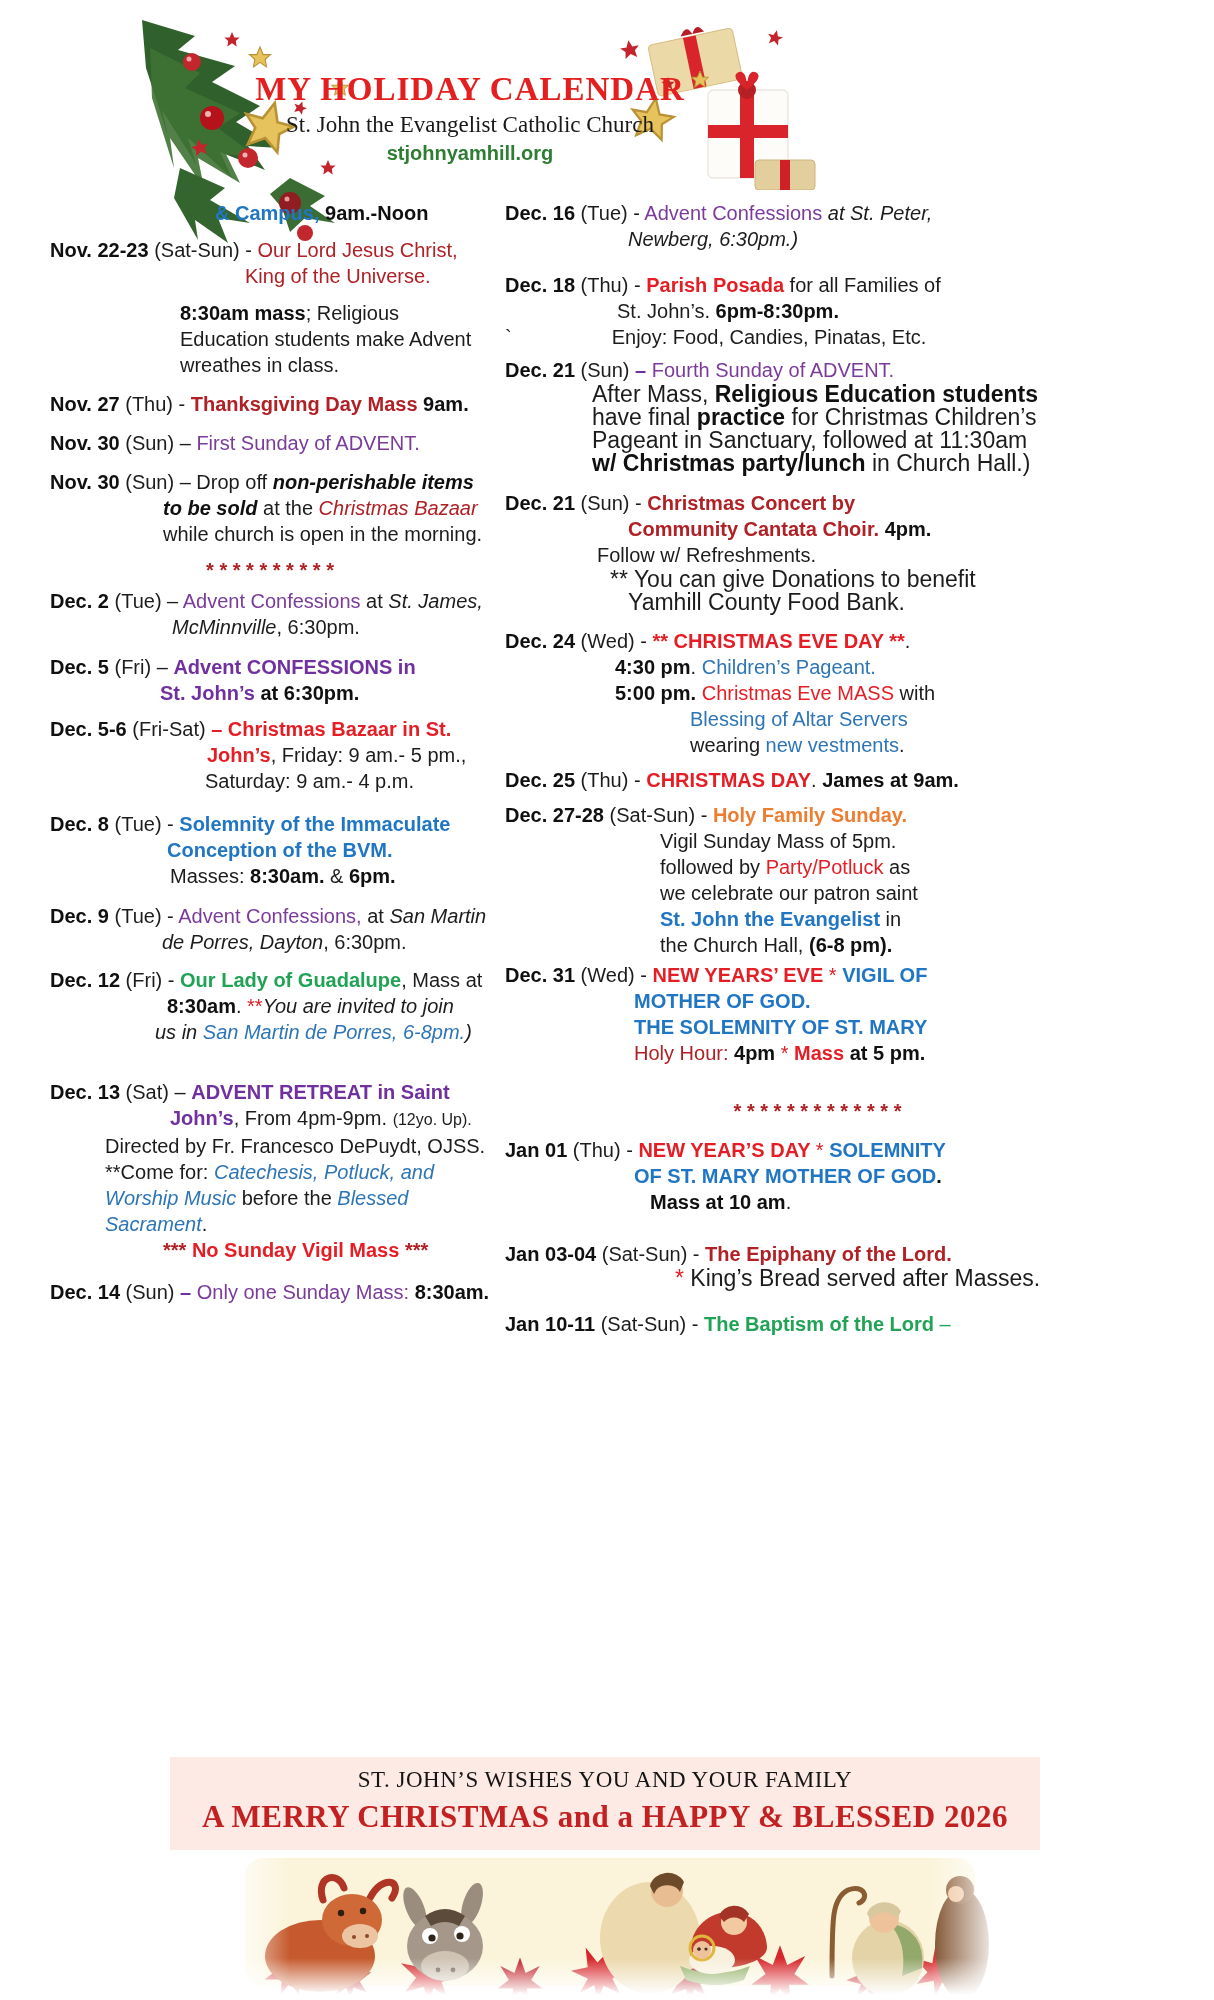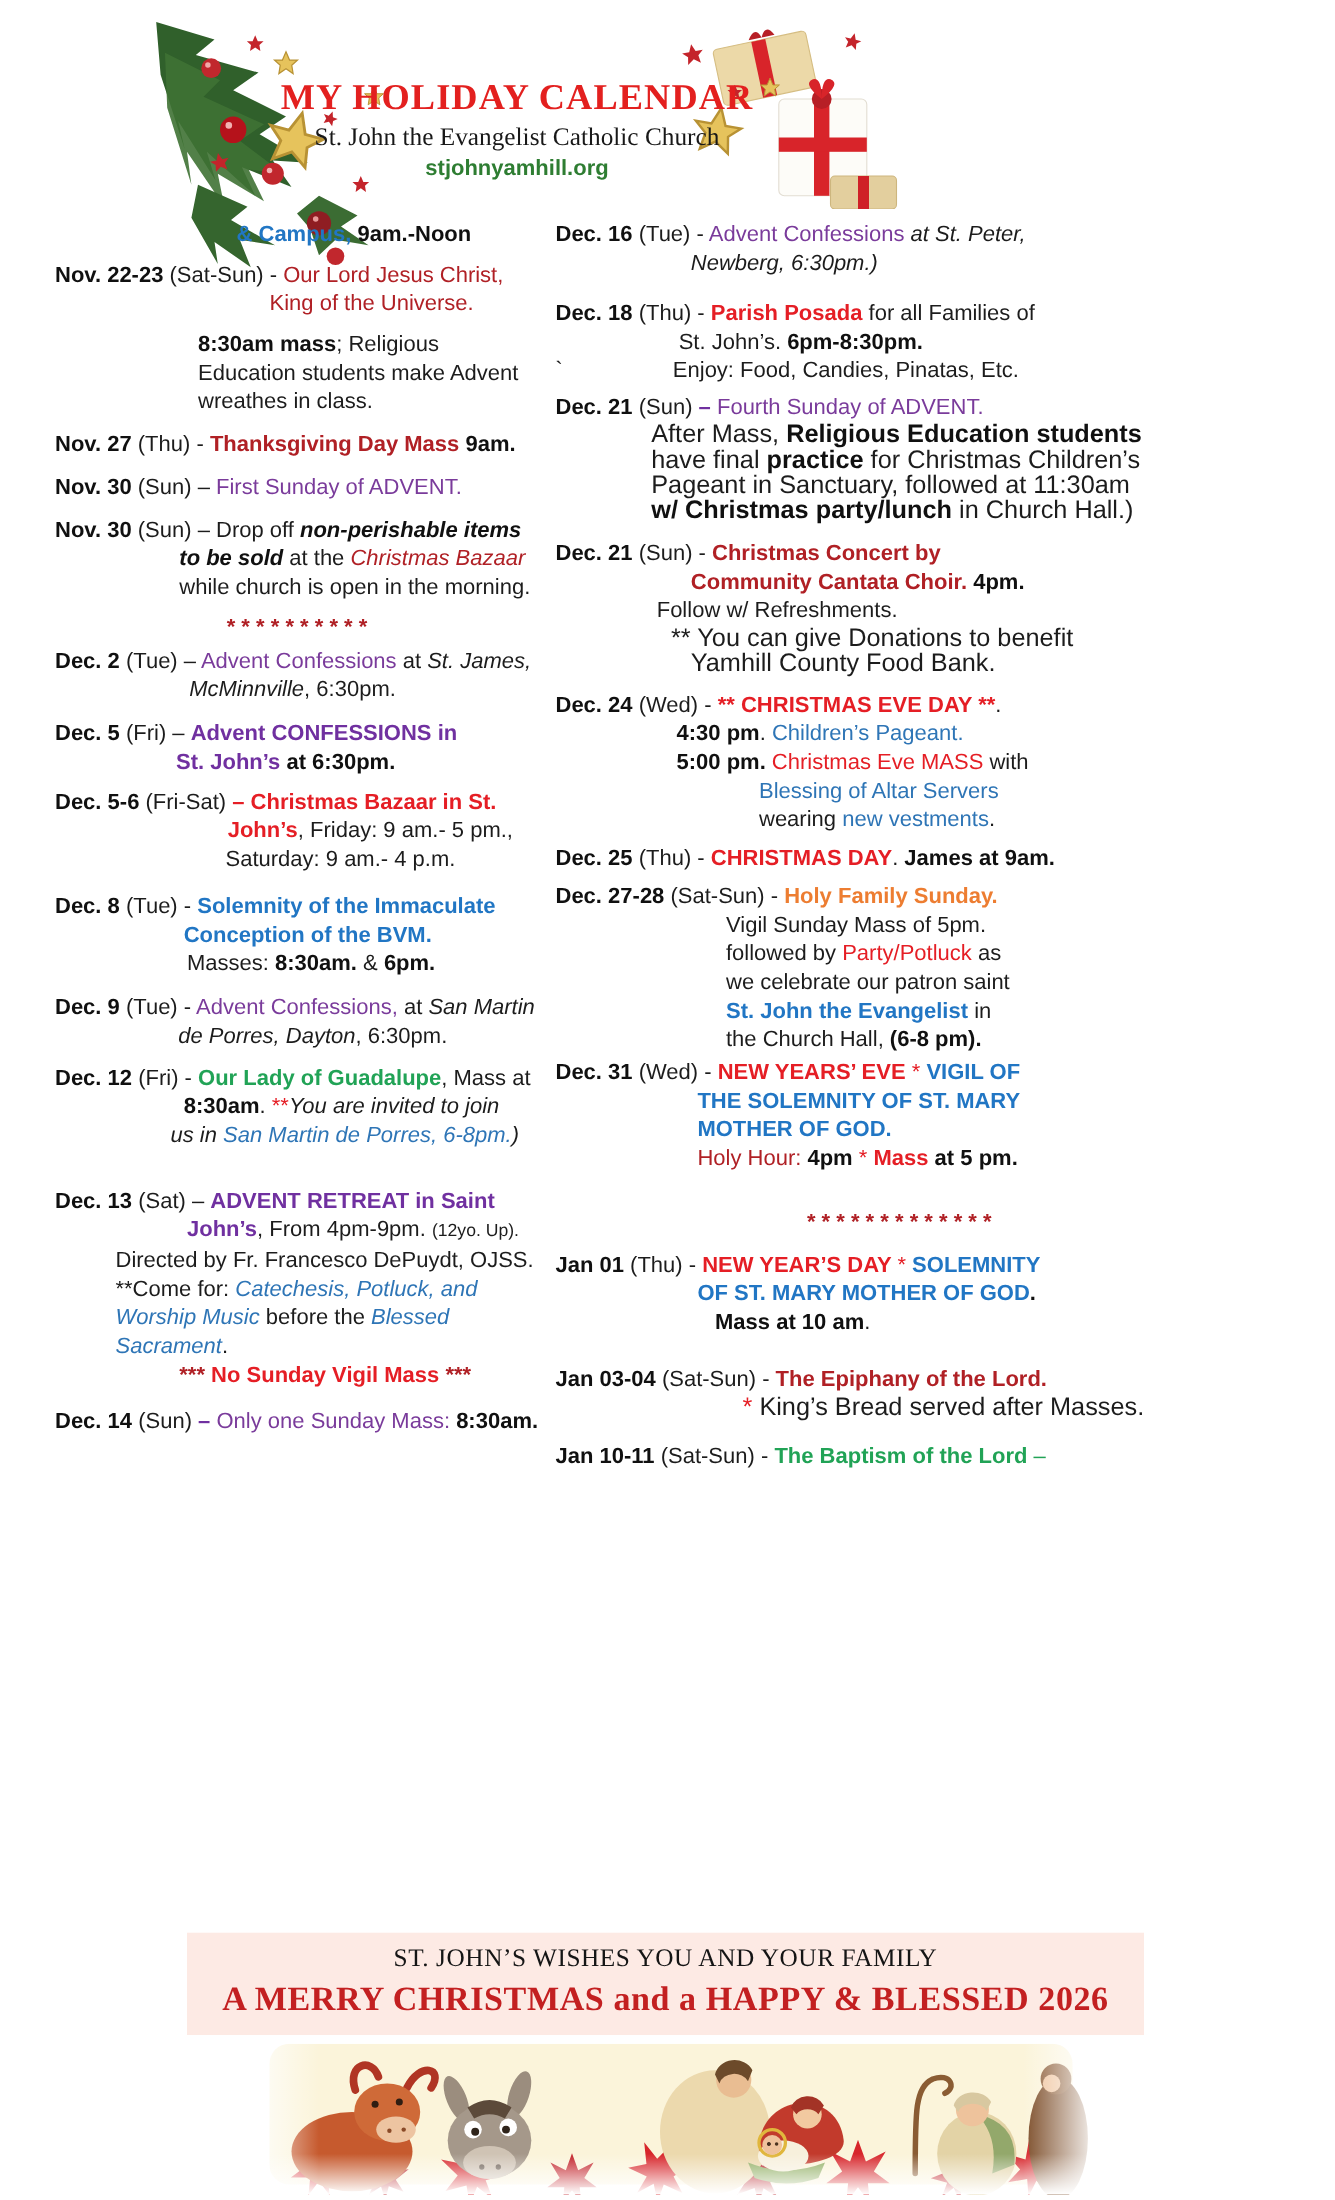--- a/index.html
+++ b/index.html
@@ -226,22 +226,22 @@
       <div class="entry" style="margin-bottom: 4px;">
         <div class="line"><span class="s-date">Dec. 27-28</span><span class="s-plain"> (Sat-Sun) - </span><span class="s-orangeBold">Holy Family Sunday.</span></div>
         <div class="line" style="padding-left: 155px;"><span class="s-plain">Vigil Sunday Mass of 5pm.</span></div>
         <div class="line" style="padding-left: 155px;"><span class="s-plain">followed by </span><span class="s-red">Party/Potluck</span><span class="s-plain"> as</span></div>
         <div class="line" style="padding-left: 155px;"><span class="s-plain">we celebrate our patron saint</span></div>
         <div class="line" style="padding-left: 155px;"><span class="s-blueBold">St. John the Evangelist</span><span class="s-plain"> in</span></div>
         <div class="line" style="padding-left: 155px;"><span class="s-plain">the Church Hall, </span><span class="s-bold">(6-8 pm).</span></div>
       </div>
       <div class="entry" style="margin-bottom: 32px;">
         <div class="line"><span class="s-date">Dec. 31</span><span class="s-plain"> (Wed) - </span><span class="s-redBold">NEW YEARS’ EVE </span><span class="s-red">* </span><span class="s-blueBold">VIGIL OF</span></div>
+        <div class="line" style="padding-left: 129px;"><span class="s-blueBold">MOTHER OF GOD.</span></div>
         <div class="line" style="padding-left: 129px;"><span class="s-blueBold">THE SOLEMNITY OF ST. MARY</span></div>
-        <div class="line" style="padding-left: 129px;"><span class="s-blueBold">MOTHER OF GOD.</span></div>
         <div class="line" style="padding-left: 129px;"><span class="s-darkred">Holy Hour: </span><span class="s-bold">4pm </span><span class="s-red">* </span><span class="s-redBold">Mass</span><span class="s-bold"> at 5 pm.</span></div>
       </div>
       <div class="entry" style="margin-bottom: 13px;">
         <div class="line" style="text-align: center;"><span class="s-darkredBold">* * * * * * * * * * * * *</span></div>
       </div>
       <div class="entry" style="margin-bottom: 26px;">
         <div class="line"><span class="s-date">Jan 01</span><span class="s-plain"> (Thu) - </span><span class="s-redBold">NEW YEAR’S DAY </span><span class="s-red">* </span><span class="s-blueBold">SOLEMNITY</span></div>
         <div class="line" style="padding-left: 129px;"><span class="s-blueBold">OF ST. MARY MOTHER OF GOD</span><span class="s-bold">.</span></div>
         <div class="line" style="padding-left: 145px;"><span class="s-bold">Mass at 10 am</span><span class="s-plain">.</span></div>
       </div>

